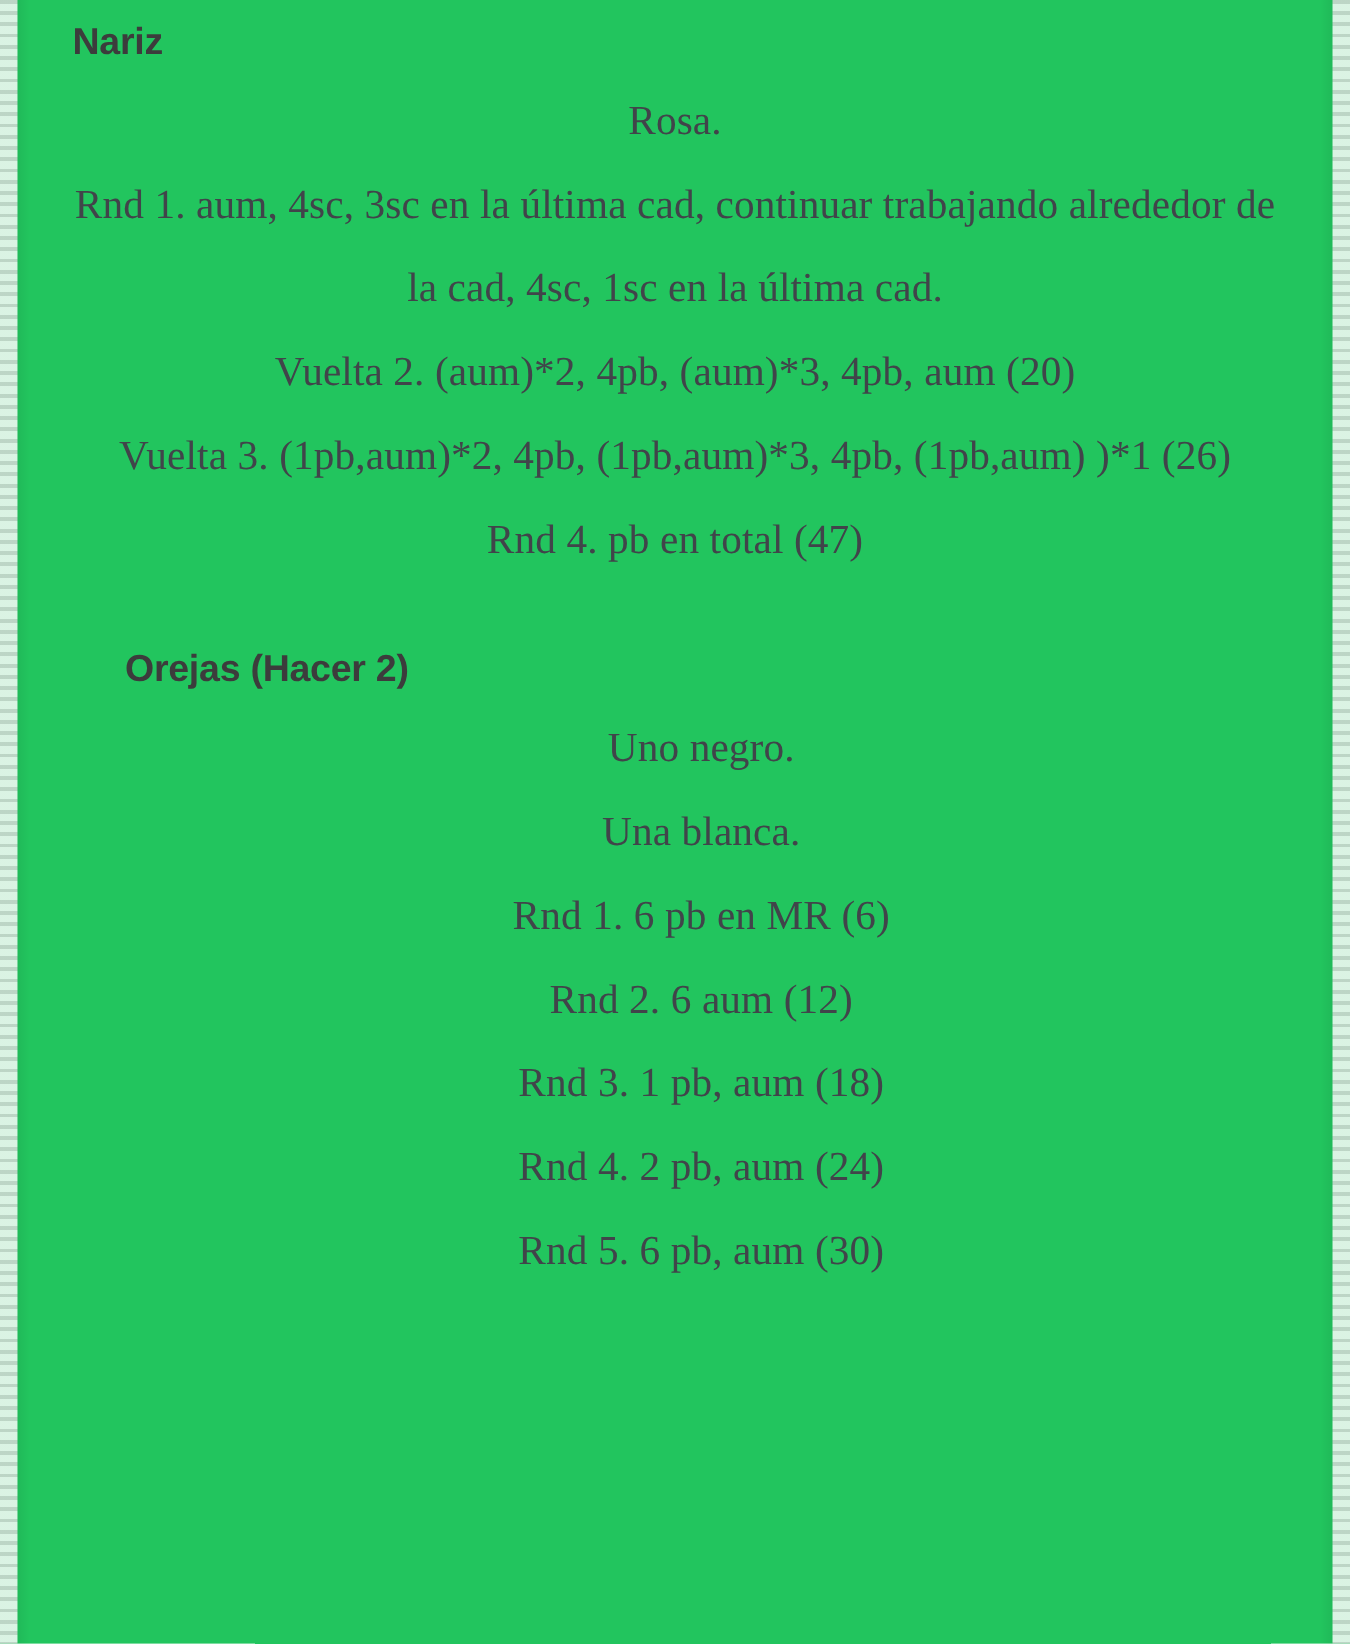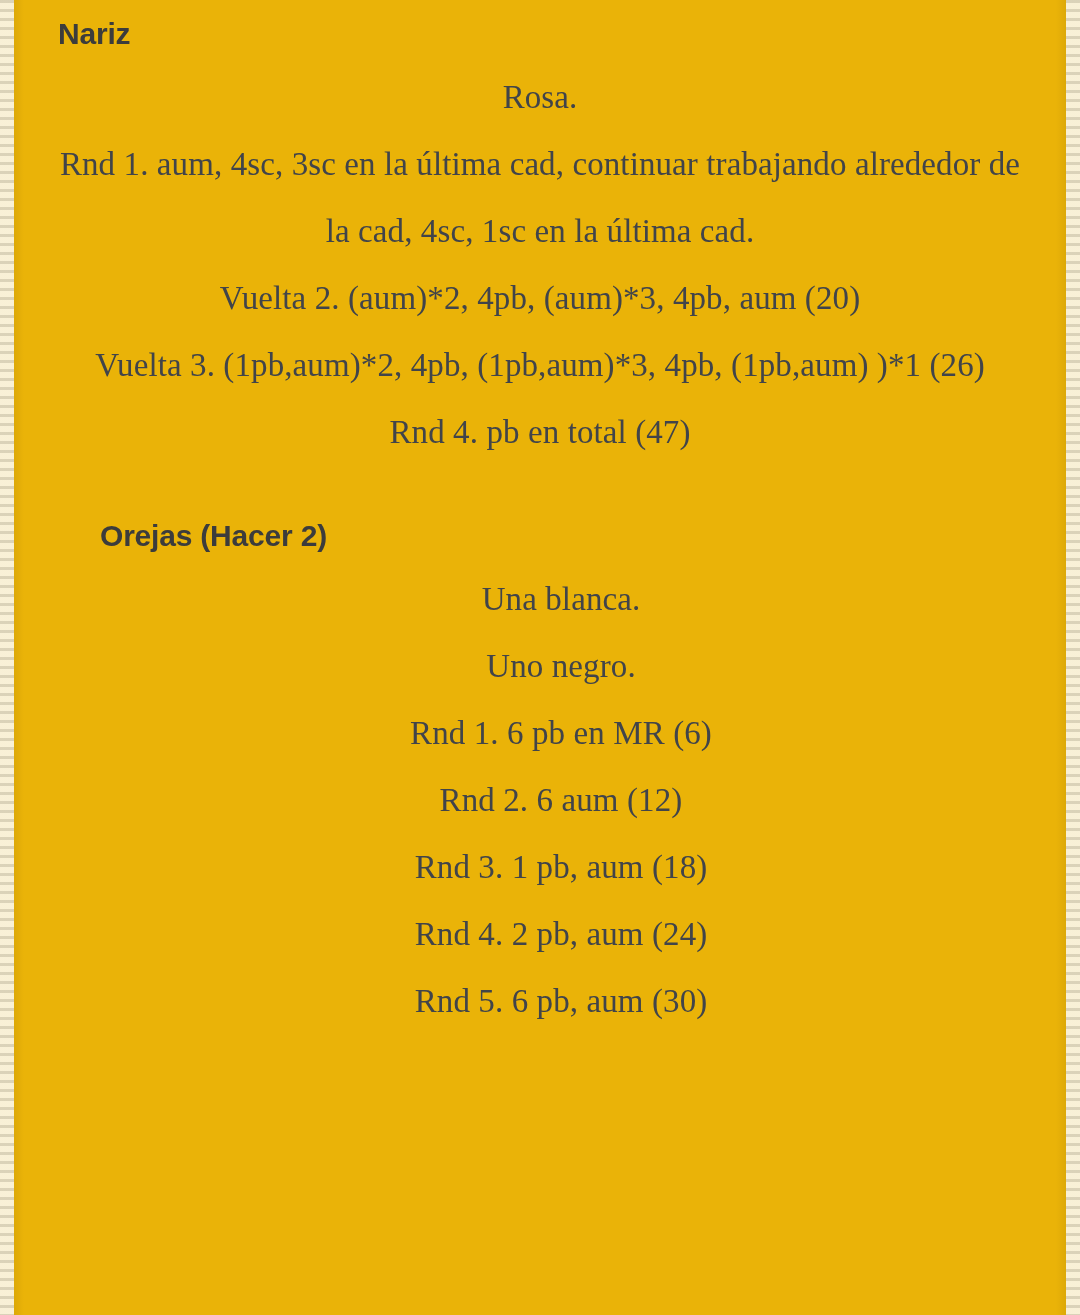--- a/index.html
+++ b/index.html
@@ -10,21 +10,21 @@
   body {
     width: 1080px;
     height: 1315px;
     overflow: hidden;
     font-family: "Liberation Serif", serif;
   }
   .page {
     position: relative;
     width: 1080px;
     height: 1315px;
-    background: #eab308;
+    background: #22c55e;
     box-sizing: border-box;
   }
   
   .edge {
     position: absolute;
     top: 0;
     width: 14px;
     height: 100%;
     background-image:
       repeating-linear-gradient(
@@ -98,22 +98,22 @@
       <h2 class="section-title">Nariz</h2>
       <p class="line">Rosa.</p>
       <p class="line">Rnd 1. aum, 4sc, 3sc en la última cad, continuar trabajando alrededor de la cad, 4sc, 1sc en la última cad.</p>
       <p class="line">Vuelta 2. (aum)*2, 4pb, (aum)*3, 4pb, aum (20)</p>
       <p class="line">Vuelta 3. (1pb,aum)*2, 4pb, (1pb,aum)*3, 4pb, (1pb,aum) )*1 (26)</p>
       <p class="line">Rnd 4. pb en total (47)</p>
     </div>
 
     <div class="block">
       <h2 class="section-title">Orejas (Hacer 2)</h2>
+      <p class="line">Uno negro.</p>
       <p class="line">Una blanca.</p>
-      <p class="line">Uno negro.</p>
       <p class="line">Rnd 1. 6 pb en MR (6)</p>
       <p class="line">Rnd 2. 6 aum (12)</p>
       <p class="line">Rnd 3. 1 pb, aum (18)</p>
       <p class="line">Rnd 4. 2 pb, aum (24)</p>
       <p class="line">Rnd 5. 6 pb, aum (30)</p>
     </div>
 
   </div>
 </div>
 

